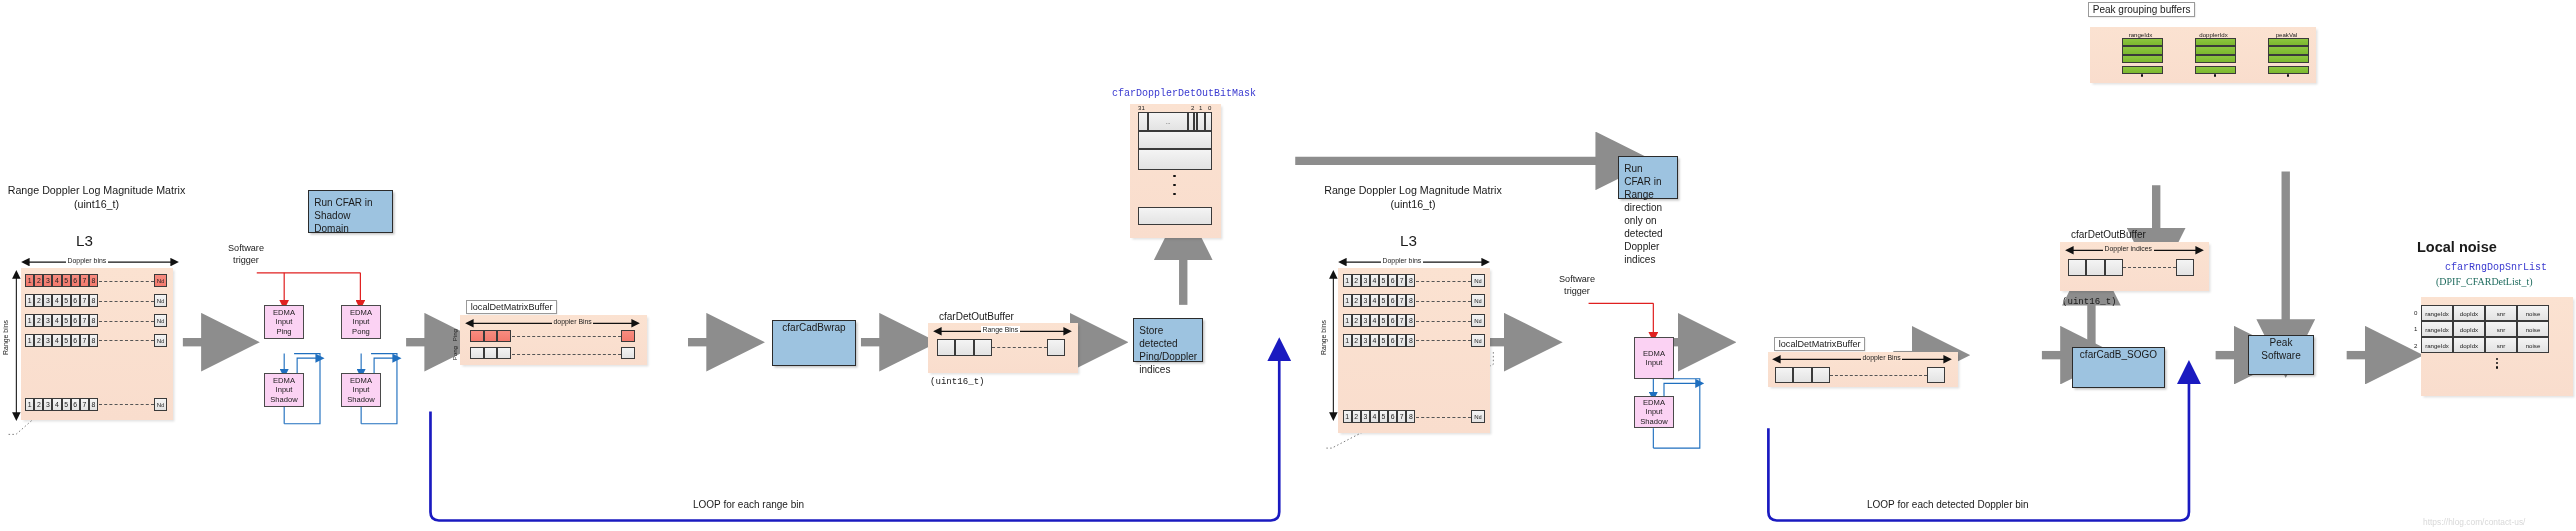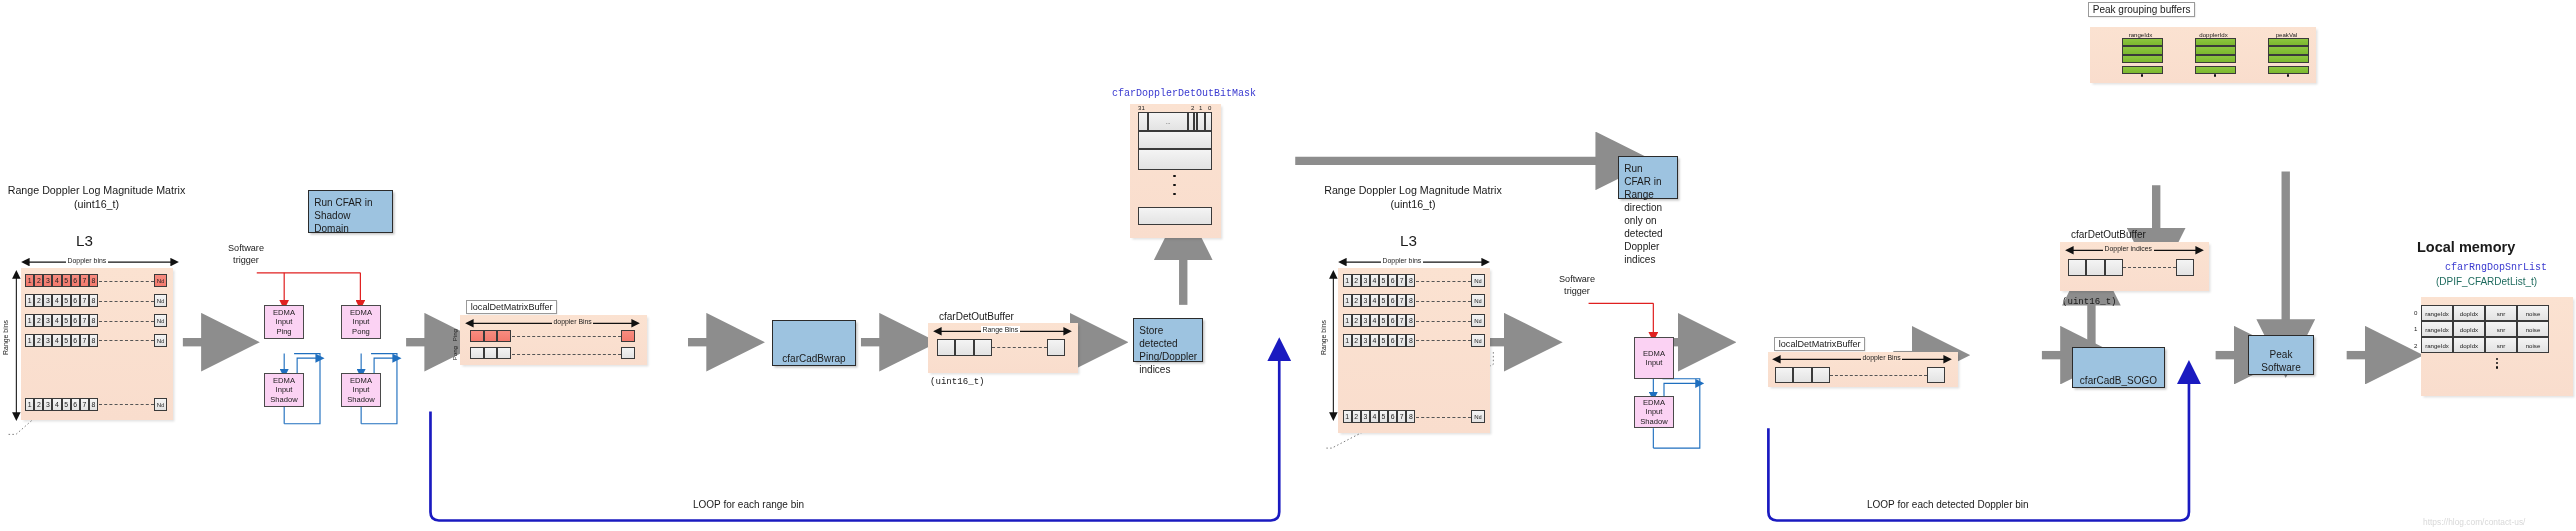--- a/index.html
+++ b/index.html
@@ -6,30 +6,30 @@
   body{
     width:2576px;height:532px;position:relative;overflow:hidden;
     font-family:"Liberation Sans",sans-serif;
     color:#1a1a1a;
   }
   .abs{position:absolute;}
   .ttl{font-size:10.7px;text-align:center;line-height:1.35;white-space:pre-line;}
   .big{font-weight:normal;font-size:15.2px;}
   .mono{font-family:"Liberation Mono",monospace;}
   .blue-code{color:#3a3ad0;font-family:"Liberation Mono",monospace;font-size:10px;}
-  .teal-code{color:#1f6b5e;font-family:Liberation Sans, sans-serif;font-size:10px;text-align:right;}
+  .teal-code{color:#1f6b5e;font-family:Liberation Serif, serif;font-size:10px;text-align:right;}
 
   
   .peach{background:linear-gradient(180deg,#fbe2d1,#f9ddcd);box-shadow:1.5px 1.5px 2.3px rgba(0,0,0,.12);}
   
   .proc{
     background:#9dc3e0;border:1.1px solid #2b2b2b;
     box-shadow:1.5px 1.5px 2.3px rgba(0,0,0,.25);
     font-size:10px;line-height:1.3;box-sizing:border-box;
-    display:flex;align-items:flex-end;
+    display:flex;align-items:flex-start;
   }
   .proc.ctr{justify-content:center;text-align:center;}
   .proc.lft{justify-content:flex-start;padding:4.6px 5.3px;align-items:flex-start;}
   
   .edma{
     background:#fbd2f3;border:1.1px solid #4a4a4a;
     font-size:7.6px;line-height:1.25;text-align:center;
     display:flex;align-items:center;justify-content:center;
     box-sizing:border-box;white-space:pre-line;
   }
@@ -503,21 +503,21 @@
   <div class="cell green" style="width:41px;height:8.4px;"></div>
   <div class="cell green" style="width:41px;height:8.4px;"></div>
 </div>
 <div class="abs vdots" style="left:2287px;top:66px;width:2.3px;height:10.7px;">
     <i></i>
     <i></i>
     <i></i>
   </div>
 <div class="abs cell green" style="left:2268px;top:66px;width:41px;height:8.4px;"></div>
 
-<div class="abs" style="left:2417px;top:239px;font-weight:bold;font-size:14.5px;">Local memory</div>
+<div class="abs" style="left:2417px;top:239px;font-weight:bold;font-size:14.5px;">Local noise</div>
 <div class="abs blue-code" style="left:2445px;top:262px;">cfarRngDopSnrList</div>
 <div class="abs teal-code" style="left:2436px;top:276px;">(DPIF_CFARDetList_t)</div>
 
 <div class="abs peach" style="left:2421px;top:297px;width:152px;height:99px;"></div>
 
 <div class="abs tiny8" style="left:2414px;top:309px;">0</div>
 <div class="abs tiny8" style="left:2414px;top:325px;">1</div>
 <div class="abs tiny8" style="left:2414px;top:342px;">2</div>
 
 <div class="abs" style="left:2421px;top:305px;">

